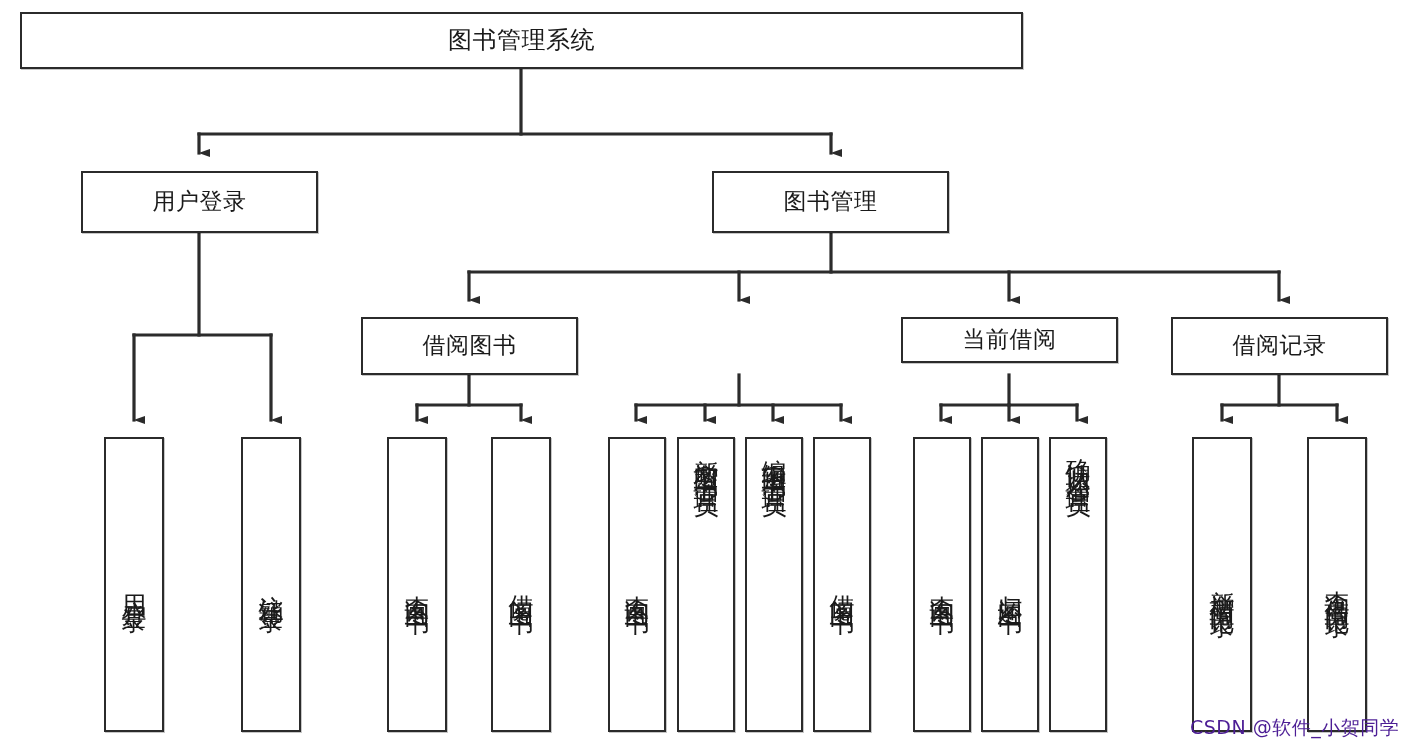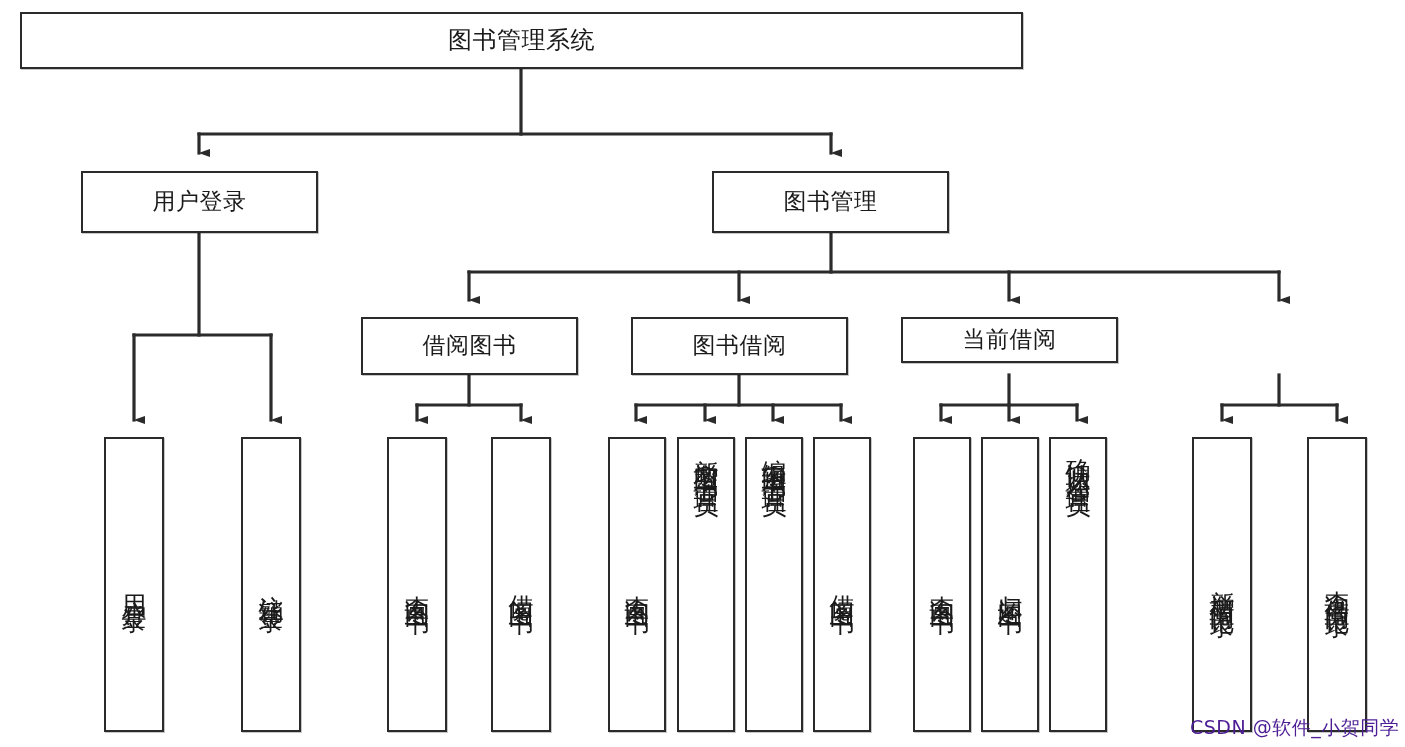--- a/index.html
+++ b/index.html
@@ -138,28 +138,28 @@
   </div>
 
   <div class="node h" style="left:712px; top:171px; width:237px; height:62px;">
     <span class="lbl">图书管理</span>
   </div>
 
   <div class="node h" style="left:361px; top:317px; width:217px; height:58px;">
     <span class="lbl">借阅图书</span>
   </div>
 
-  <div class="node h" style="left:631px; top:317px; width:217px; height:58px;">
-    <span class="lbl">图书借阅</span>
-  </div>
 
   <div class="node h" style="left:901px; top:317px; width:217px; height:46px;">
     <span class="lbl">当前借阅</span>
   </div>
 
+  <div class="node h" style="left:1171px; top:317px; width:217px; height:58px;">
+    <span class="lbl">借阅记录</span>
+  </div>
 
   <div class="node v mid" style="left:104px; top:437px; width:60px; height:295px;">
     <span class="lbl">用户登录</span>
   </div>
 
   <div class="node v mid" style="left:241px; top:437px; width:60px; height:295px;">
     <span class="lbl">注销登录</span>
   </div>
 
   <div class="node v mid" style="left:387px; top:437px; width:60px; height:295px;">

